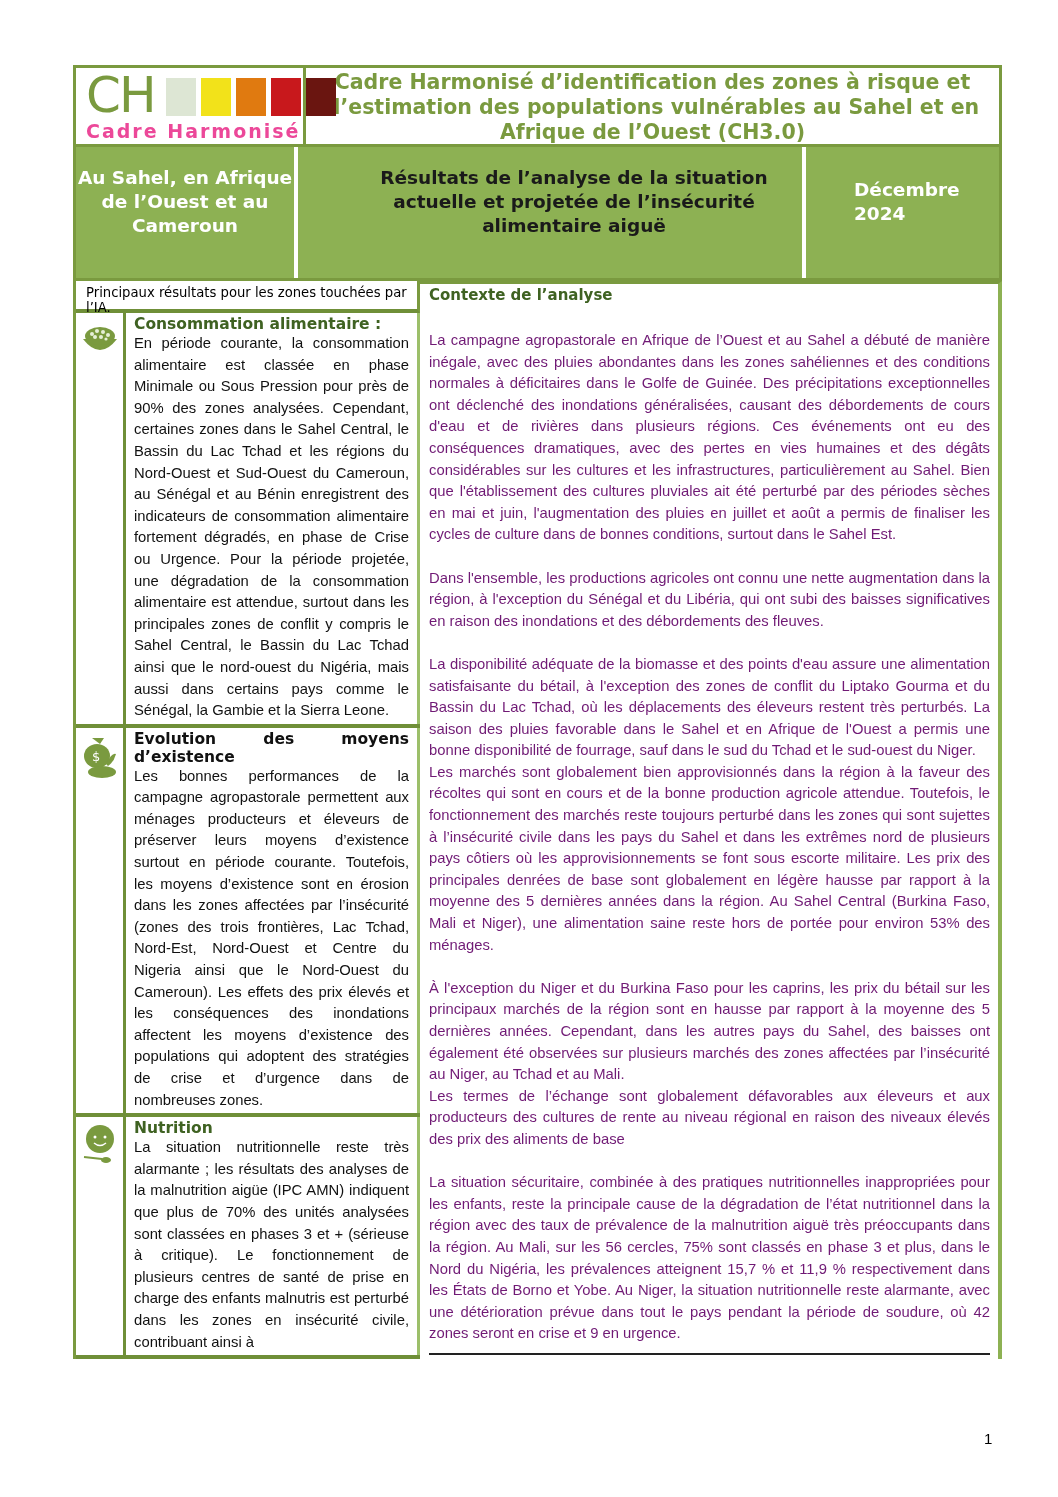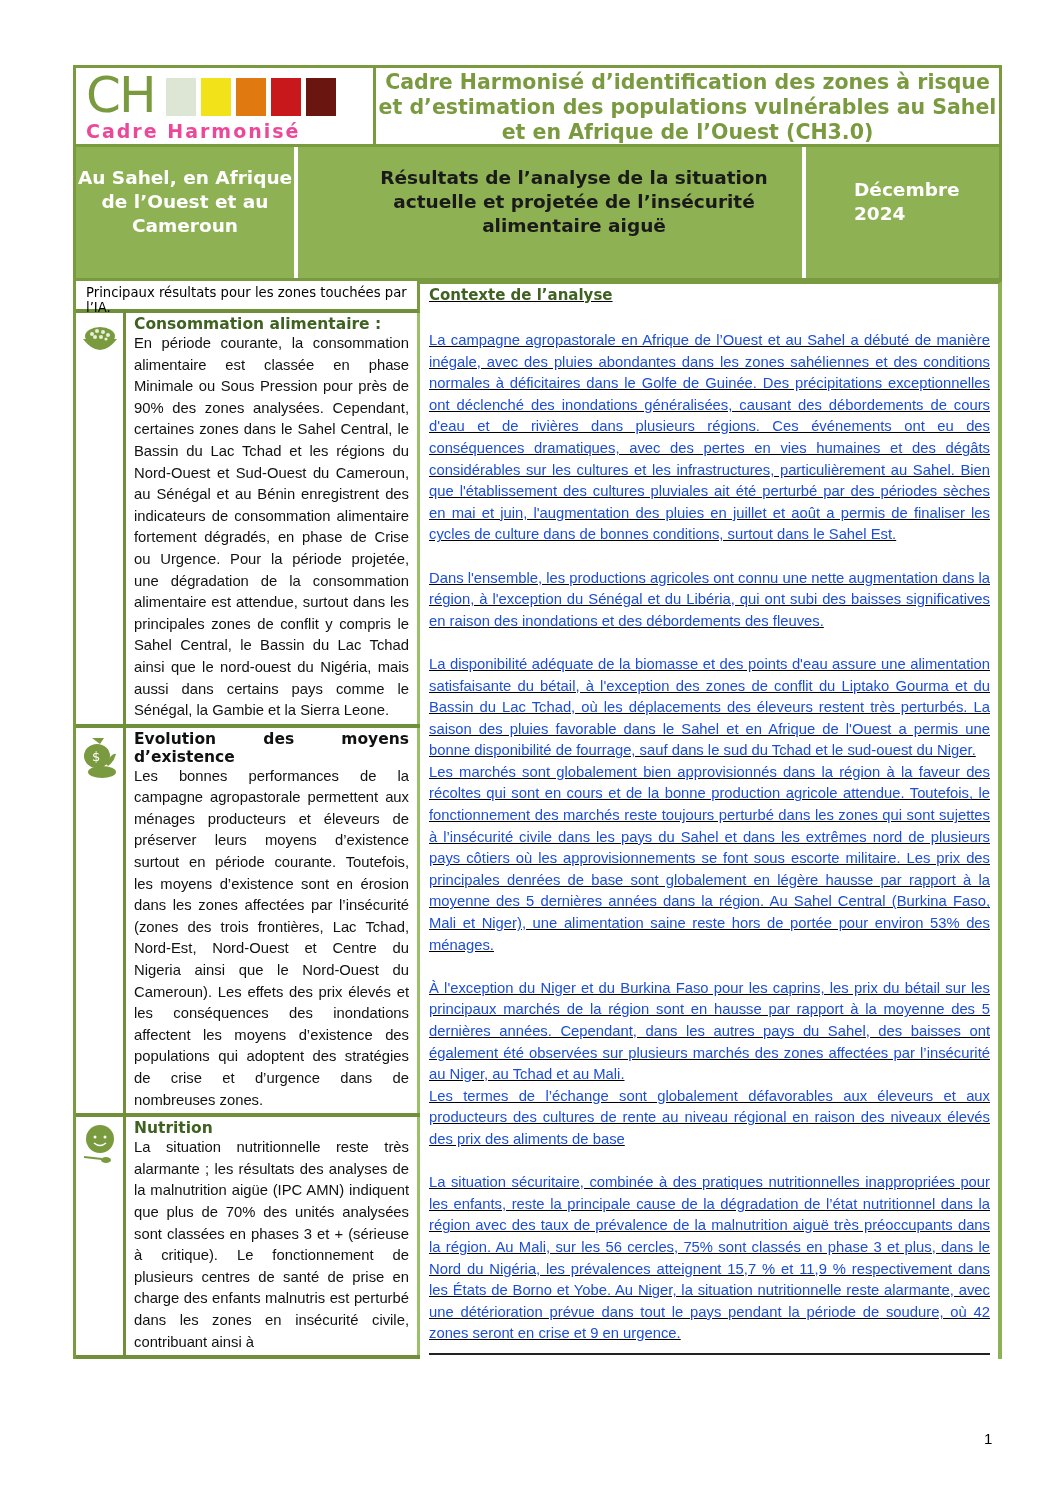--- a/index.html
+++ b/index.html
@@ -3,21 +3,21 @@
 <meta charset="utf-8">
 <style>
   html, body { margin:0; padding:0; background:#ffffff; }
   body { width:1058px; height:1497px; position:relative; overflow:hidden;
          font-family:"Liberation Sans", sans-serif; color:#000; }
 
   .page { position:absolute; left:73px; top:65px; width:929px; }
 
   
   .hdr1 { display:flex; height:82px; border:3px solid #7a9a3f; box-sizing:border-box; }
-  .logo { width:300px; border-right:3px solid #7a9a3f; box-sizing:border-box; position:relative; }
+  .logo { width:230px; border-right:3px solid #7a9a3f; box-sizing:border-box; position:relative; }
   .logo-ch { position:absolute; left:10px; top:2px; font-size:50px; line-height:50px; color:#7a9a3f; font-family:"DejaVu Sans", sans-serif; letter-spacing:-2px; }
   .logo-swatches { position:absolute; left:90px; top:10px; display:flex; gap:5px; }
   .logo-swatches span { display:block; width:30px; height:38px; }
   .logo-name { position:absolute; left:10px; top:52px; font-size:19px; color:#ec4899; font-weight:bold; letter-spacing:2px; font-family:"DejaVu Sans", sans-serif; }
   .title-main { flex:1; text-align:center; color:#7a9a3f; font-weight:bold; font-size:20.5px; line-height:25px; padding-top:2px; font-family:"DejaVu Sans", sans-serif; }
 
   
   .hdr2 { display:flex; height:134px; background:#8db153; border:3px solid #7a9a3f; border-top:none; box-sizing:border-box;gap:48px; }
   .hdr2 > div { display:flex; align-items:center; justify-content:center; text-align:center; font-weight:bold; font-family:"DejaVu Sans", sans-serif; }
   .region { width:222px; color:#ffffff; font-size:18.5px; line-height:24px; border-right:4px solid #ffffff; box-sizing:border-box; padding-bottom:22px; }
@@ -29,23 +29,23 @@
   .left { width:347px; border-left:3px solid #7a9a3f; box-sizing:border-box; }
   .left-head { font-weight:normal; font-size:13.2px; line-height:15px; padding:4px 8px 3px 10px; border-bottom:4px solid #6f8f38; border-right:3px solid #7a9a3f; height:32px; box-sizing:border-box; font-family:"DejaVu Sans", sans-serif; }
   .section { display:flex; border-bottom:4px solid #6f8f38; }
   .section:last-child { border-bottom:4px solid #6f8f38; }
   .icon-col { width:50px; border-right:3px solid #6f8f38; box-sizing:border-box; display:flex; justify-content:center; padding-top:6px; }
   .text-col { flex:1; padding:2px 8px 2px 8px; border-right:3px solid #9cbf6a; font-size:14.8px; line-height:21.6px; text-align:justify; font-family:"Liberation Sans", sans-serif; color:#111; }
   .sec-title { font-weight:bold; font-size:15.5px; line-height:18px; font-family:"DejaVu Sans", sans-serif; }
   .sec-title.green { color:#3f6222; }
   .sec-title.black { color:#111; text-align:justify; text-align-last:left; }
 
-  .right { flex:1; border-top:3px solid #7a9a3f; border-right:4px solid #8db153; box-sizing:border-box; padding:2px 8px 0 9px; margin-left:0;text-decoration:underline; }
+  .right { flex:1; border-top:3px solid #7a9a3f; border-right:4px solid #8db153; box-sizing:border-box; padding:2px 8px 0 9px; margin-left:0; }
   .ctx-title { color:#3f6222; font-weight:bold; font-size:15px; line-height:18px; font-family:"DejaVu Sans", sans-serif; margin-bottom:26px; }
-  .ctx-p { font-size:14.8px; line-height:21.6px; text-align:justify; color:#1d4ed8; margin:0; }
+  .ctx-p { font-size:14.8px; line-height:21.6px; text-align:justify; color:#701a75; margin:0; }
   .gap { height:21.6px; }
   .right-bottom { border-bottom:2px solid #222; }
 
   .page-num { position:absolute; left:984px; top:1430px; font-size:15px; }
 </style>
 </head>
 <body>
 
 <div class="page">
 

